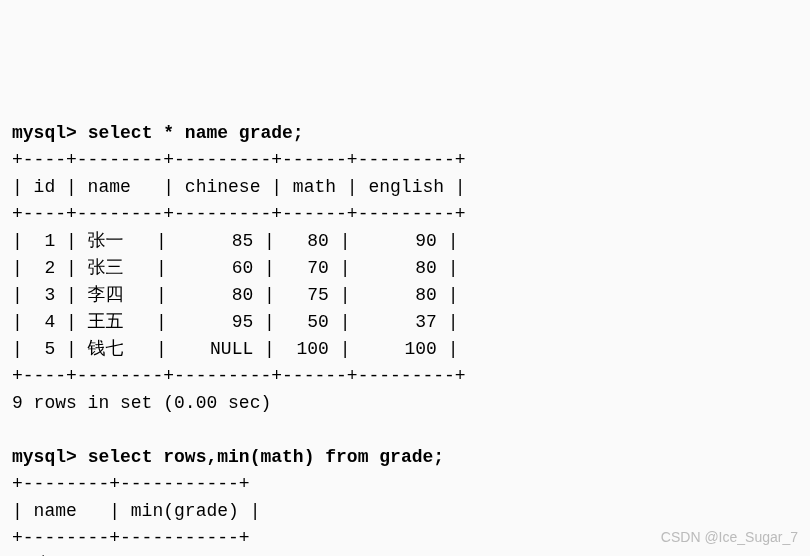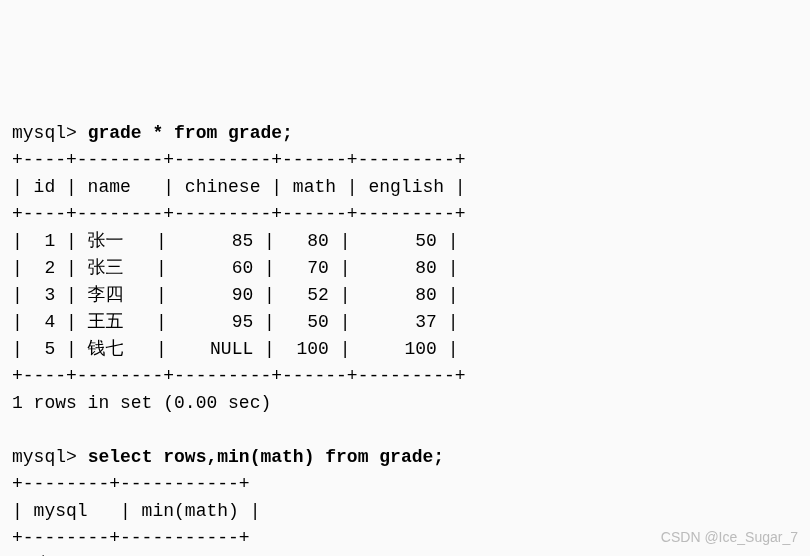--- a/index.html
+++ b/index.html
@@ -9,53 +9,53 @@
       padding: 12px;
       font-size: 18px;
       line-height: 1.5;
       color: #000;
       white-space: pre;
       width: 810px;
       height: 556px;
       position: relative;
       overflow: hidden;
     }
-    .prompt { font-weight: normal; }
+    .prompt { font-weight: bold; }
     .query { font-weight: bold; }
     .watermark {
       position: absolute;
       bottom: 8px;
       right: 12px;
       color: #bbb;
       font-size: 14px;
       font-family: Arial, sans-serif;
       white-space: normal;
       margin-left: 20px;
     }
   </style>
 </head>
 <body>
 
 
 
-<div><span class="prompt">mysql&gt;</span> <span class="query">grade * from grade;</span>
+<div><span class="prompt">mysql&gt;</span> <span class="query">select * name grade;</span>
 <span>+----+--------+---------+------+---------+</span>
 <span>| id | name   | chinese | math | english |</span>
 <span>+----+--------+---------+------+---------+</span>
-<span>|  1 | 张一   |      85 |   80 |      50 |</span>
+<span>|  1 | 张一   |      85 |   80 |      90 |</span>
 <span>|  2 | 张三   |      60 |   70 |      80 |</span>
-<span>|  3 | 李四   |      90 |   52 |      80 |</span>
+<span>|  3 | 李四   |      80 |   75 |      80 |</span>
 <span>|  4 | 王五   |      95 |   50 |      37 |</span>
 <span>|  5 | 钱七   |    NULL |  100 |     100 |</span>
 <span>+----+--------+---------+------+---------+</span>
-<span>1 rows in set (0.00 sec)</span>
+<span>9 rows in set (0.00 sec)</span>
 
 <span class="prompt">mysql&gt;</span> <span class="query">select rows,min(math) from grade;</span>
 <span>+--------+-----------+</span>
-<span>| mysql   | min(math) |</span>
+<span>| name   | min(grade) |</span>
 <span>+--------+-----------+</span>
 <span>| 张一   |        50 |</span>
 
 </div>
 
 <div class="watermark">CSDN @Ice_Sugar_7</div>
 
 
 
 

